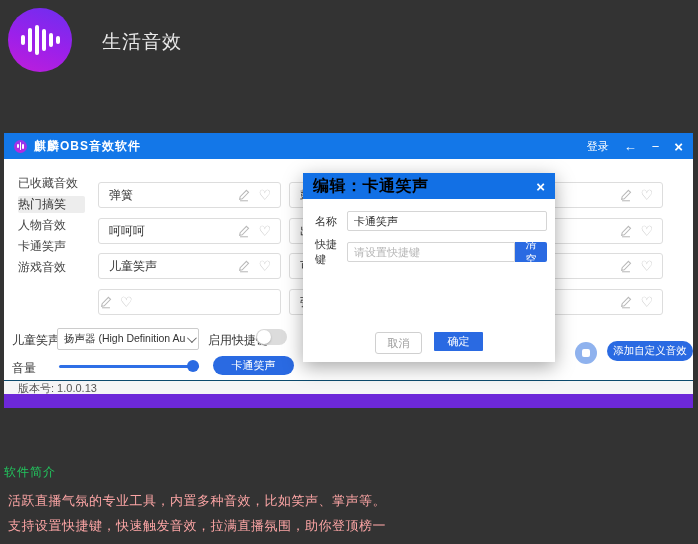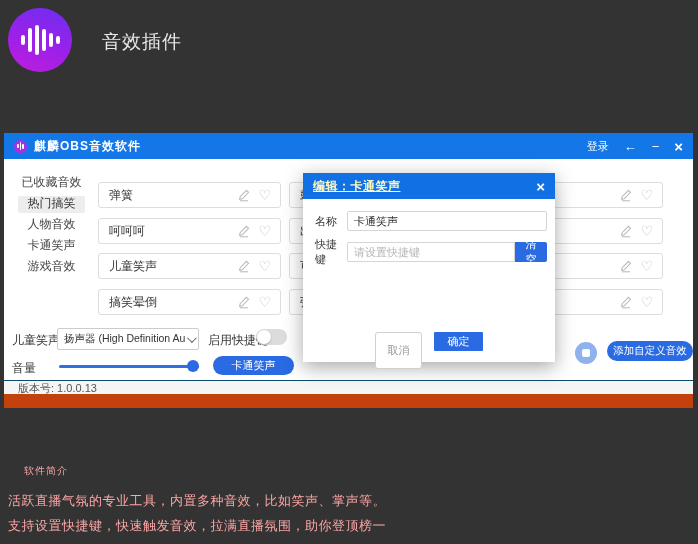--- a/index.html
+++ b/index.html
@@ -14,42 +14,42 @@
     position:absolute;left:8px;top:8px;width:64px;height:64px;border-radius:50%;
     background:linear-gradient(200deg,#6d2ef0 0%,#9c20ea 55%,#bf1ed9 100%);
     display:flex;align-items:center;justify-content:center;gap:3px;
   }
   .logo i{display:block;width:4px;border-radius:2px;background:#fff;}
   .page-title{
     position:absolute;left:102px;top:29px;font-size:19px;color:#e9e9e9;letter-spacing:1px;
   }
   
   .app-window{
-    position:absolute;left:4px;top:133px;width:689px;height:275px;background:#c2410c;
+    position:absolute;left:4px;top:133px;width:689px;height:275px;background:#6d28d9;
   }
   .titlebar{
     height:26px;background:#1377e8;display:flex;align-items:center;padding:0 10px;box-sizing:border-box;
   }
   .tb-logo{
     width:13px;height:13px;border-radius:50%;flex:none;
     background:linear-gradient(200deg,#8a3cf2,#c024dc);
     display:flex;align-items:center;justify-content:center;gap:1px;margin-right:7px;
   }
   .tb-logo i{display:block;width:1.5px;border-radius:1px;background:#fff;}
   .tb-title{color:#fff;font-size:12px;font-weight:bold;letter-spacing:1px;}
   .tb-right{margin-left:auto;display:flex;align-items:center;gap:15px;color:#fff;}
   .tb-login{font-size:11px;cursor:pointer;}
   .tb-ico{font-size:13px;line-height:13px;cursor:pointer;}
   .tb-close{font-size:15px;font-weight:bold;}
   
   .win-body{position:relative;height:221px;background:#fff;}
   .sidebar{position:absolute;left:0;top:16px;width:94px;}
   .side-item{
-    height:17px;line-height:17px;margin:0 13px 4px 14px;text-align:center;
-    font-size:12px;color:#444;border-radius:2px;cursor:pointer;white-space:nowrap;font-family:Liberation Mono, monospace;
+    height:17px;line-height:17px;margin:0 13px 4px 14px;
+    font-size:12px;color:#444;border-radius:2px;cursor:pointer;white-space:nowrap;
   }
   .side-item.selected{background:#ededed;color:#333;}
   
   .srow{
     position:absolute;width:183px;height:26px;border:1px solid #ddd;border-radius:3px;
     box-sizing:border-box;background:#fff;display:flex;align-items:center;cursor:pointer;
   }
   .c0{left:94px}.c1{left:285px}.c2{left:476px}
   .r0{top:23px}.r1{top:59px}.r2{top:94px}.r3{top:130px}
   .sname{font-size:12px;color:#333;padding-left:10px;flex:1;white-space:nowrap;overflow:hidden;}
@@ -94,64 +94,64 @@
     display:flex;align-items:flex-start;padding-left:14px;font-size:11px;color:#555;
   }
   
   .modal{
     position:absolute;left:303px;top:173px;width:252px;height:189px;background:#fff;
     box-shadow:0 5px 18px rgba(0,0,0,.35);z-index:10;
   }
   .modal-header{
     height:26px;background:#1270e5;display:flex;align-items:center;padding:0 10px;box-sizing:border-box;
   }
-  .modal-title{color:#fef9c3;font-size:12px;font-weight:bold;letter-spacing:.5px;text-decoration:underline;}
+  .modal-title{color:#000000;font-size:16px;font-weight:bold;letter-spacing:.5px;}
   .modal-close{margin-left:auto;color:#fff;font-size:15px;font-weight:bold;cursor:pointer;line-height:15px;}
   .form-row{position:absolute;left:0;width:100%;display:flex;align-items:center;box-sizing:border-box;padding:0 8px 0 12px;}
   .form-row.name{top:38px;}
   .form-row.hotkey{top:64px;}
   .form-label{width:32px;font-size:11px;color:#333;flex:none;}
   .form-row input{
     flex:1;height:20px;box-sizing:border-box;border:1px solid #d5d5d5;border-radius:2px;
     font-size:11px;color:#333;padding:0 6px;outline:none;min-width:0;
     font-family:"Liberation Sans","DejaVu Sans",sans-serif;
   }
   .form-row input::placeholder{color:#b5b5b5;}
   .hotkey input{border-radius:2px 0 0 2px;}
   .clear-btn{
     flex:none;width:32px;height:20px;background:#2a6ae2;color:#fff;font-size:11px;border:none;
     border-radius:0 2px 2px 0;display:flex;align-items:center;justify-content:center;cursor:pointer;
   }
   .modal-footer{position:absolute;left:0;top:159px;width:100%;display:flex;justify-content:center;gap:12px;}
   .cancel-btn{
-    width:47px;height:37px;box-sizing:border-box;border:1px solid #d0d0d0;border-radius:3px;
+    width:47px;height:22px;box-sizing:border-box;border:1px solid #d0d0d0;border-radius:3px;
     background:#fff;color:#999;font-size:11px;display:flex;align-items:center;justify-content:center;cursor:pointer;
   }
   .confirm-btn{
     width:49px;height:19px;border:none;border-radius:1px;background:#2a6ae2;color:#fff;font-size:11px;
     display:flex;align-items:center;justify-content:center;cursor:pointer;
   }
   
-  .intro-heading{position:absolute;left:24px;top:464px;font-size:10px;color:#fca5a5;letter-spacing:1px;}
+  .intro-heading{position:absolute;left:4px;top:464px;font-size:12px;color:#22c55e;letter-spacing:1px;}
   .intro-line{position:absolute;left:8px;font-size:13px;color:#fca5a5;letter-spacing:.5px;}
   .line1{top:492px;}
   .line2{top:517px;}
 </style>
 </head>
 <body>
 
 <div class="logo">
   <i style="height:10px"></i>
     <i style="height:24px"></i>
     <i style="height:30px"></i>
     <i style="height:22px"></i>
     <i style="height:14px"></i>
     <i style="height:8px"></i>
 </div>
-<div class="page-title">音效插件</div>
+<div class="page-title">生活音效</div>
 
 <div class="app-window">
   <div class="titlebar">
     <div class="tb-logo">
       <i style="height:4px"></i>
         <i style="height:8px"></i>
         <i style="height:5px"></i>
     </div>
     <span class="tb-title">麒麟OBS音效软件</span>
     <div class="tb-right">
@@ -196,21 +196,20 @@
       <span class="sname">儿童笑声</span>
       <span class="sicons">
           <svg width="14" height="14" viewBox="0 0 16 16">
             <path d="M10.8 2.6l2.4 2.4L6 12.4l-3 .6.6-3z" fill="none" stroke="#b8b8b8" stroke-width="1.2"></path>
             <line x1="3.5" y1="14.6" x2="12.5" y2="14.6" stroke="#b8b8b8" stroke-width="1.2"></line>
           </svg>
           <span class="heart">♡</span>
         </span>
     </div>
     <div class="srow c0 r3">
-      <span class="sname">搞笑晕倒</span>
       <span class="sicons">
           <svg width="14" height="14" viewBox="0 0 16 16">
             <path d="M10.8 2.6l2.4 2.4L6 12.4l-3 .6.6-3z" fill="none" stroke="#b8b8b8" stroke-width="1.2"></path>
             <line x1="3.5" y1="14.6" x2="12.5" y2="14.6" stroke="#b8b8b8" stroke-width="1.2"></line>
           </svg>
           <span class="heart">♡</span>
         </span>
     </div>
 
     <div class="srow c1 r0">

